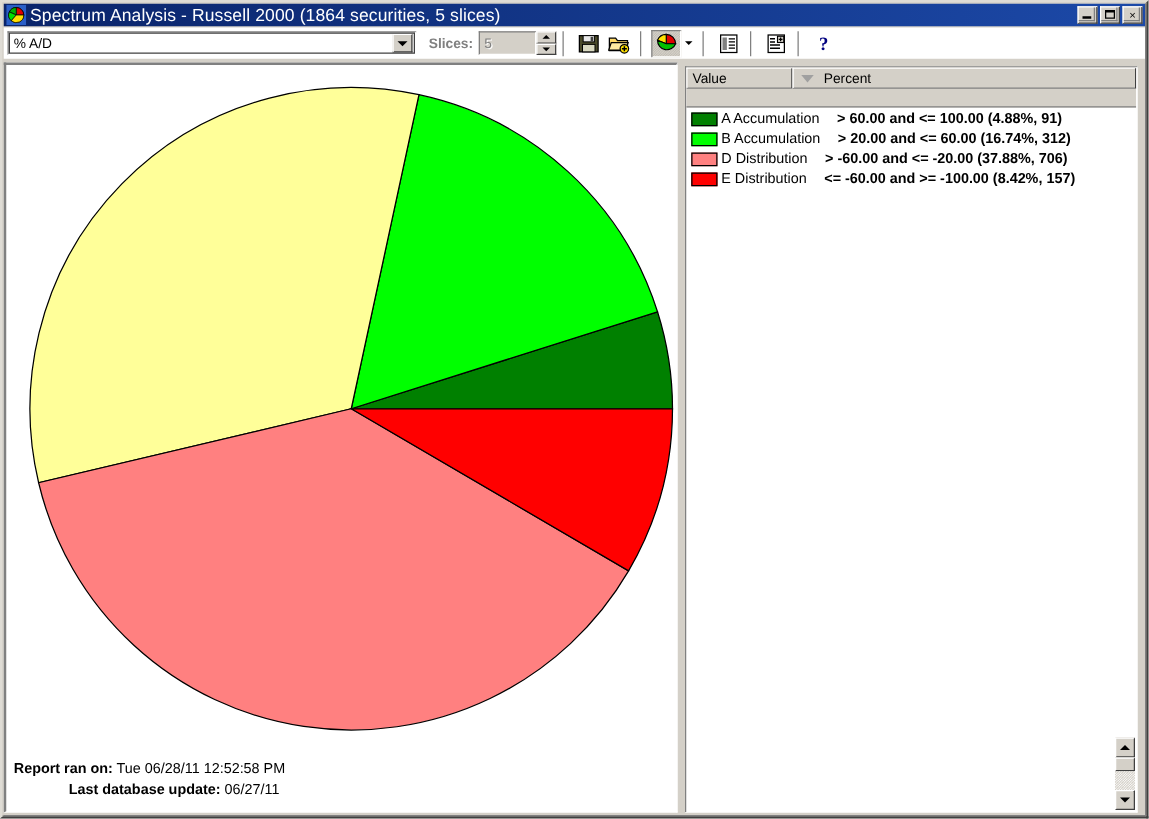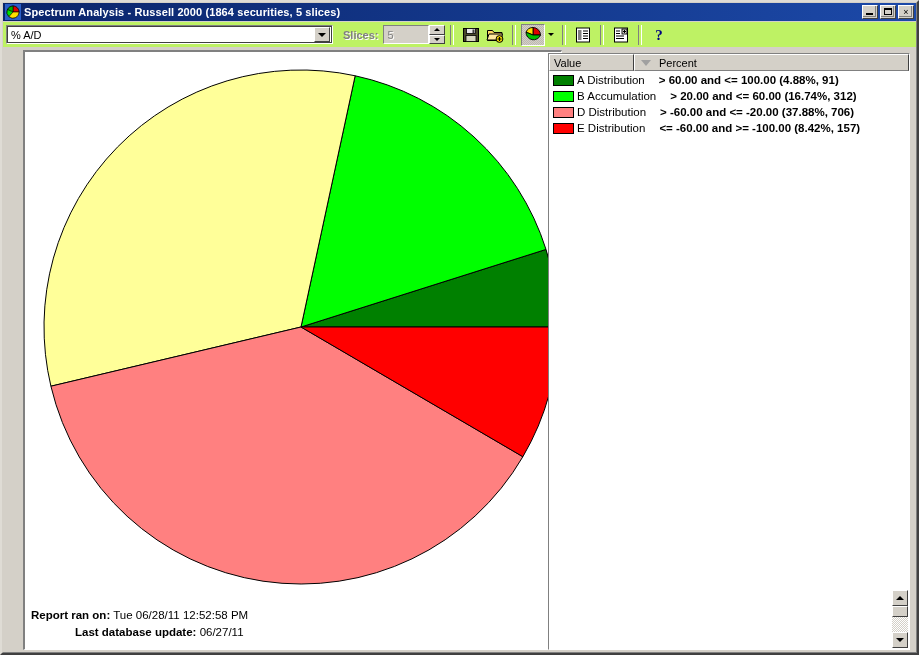--- a/index.html
+++ b/index.html
@@ -58,22 +58,22 @@
     padding: 0 2px 0 2px;
   }
   .title-icon {
     width: 16px; height: 16px;
     margin-right: 3px;
     position: relative;
     flex: 0 0 auto;
   }
   .title-text {
     color: #ffffff;
-    font-weight: bold;
-    font-size: 11px;
+    font-weight: normal;
+    font-size: 14px;
     white-space: nowrap;
     flex: 1 1 auto;
     overflow: hidden;
     letter-spacing: 0.1px;
   }
   .title-buttons {
     display: flex;
     gap: 2px;
     flex: 0 0 auto;
   }
@@ -116,21 +116,21 @@
     border: 1px solid #000;
     border-top-width: 2px;
     box-sizing: border-box;
   }
 
   
   .toolbar {
     position: absolute;
     left: 3px; top: 22px;
     width: 913px; height: 25px;
-    background: #bef264;
+    background: #ffffff;
     display: flex;
     align-items: center;
     box-sizing: border-box;
     padding-left: 3px;
   }
   .combo {
     width: 327px; height: 19px;
     background: #ffffff;
     box-sizing: border-box;
     border-left: 1px solid #808080;
@@ -247,21 +247,21 @@
   .arrow-down-sm {
     width: 0; height: 0;
     border-left: 3px solid transparent;
     border-right: 3px solid transparent;
     border-top: 3px solid #000;
   }
 
   
   .chart-panel {
     position: absolute;
-    left: 23px; top: 50px;
+    left: 3px; top: 50px;
     width: 539px; height: 600px;
     background: #ffffff;
     box-sizing: border-box;
     border-left: 2px solid #808080;
     border-top: 2px solid #808080;
     border-right: 1px solid #ffffff;
     border-bottom: 1px solid #ffffff;
     overflow: hidden;
   }
   .pie-svg {
@@ -288,21 +288,21 @@
     background: #ffffff;
     box-sizing: border-box;
     border-left: 1px solid #808080;
     border-top: 1px solid #808080;
     border-right: 1px solid #ffffff;
     border-bottom: 1px solid #ffffff;
     overflow: hidden;
   }
   .legend-header {
     display: flex;
-    height: 17px;
+    height: 32px;
     background: #d4d0c8;
     border-bottom: 1px solid #808080;
     box-sizing: border-box;
   }
   .hdr-cell {
     box-sizing: border-box;
     border-left: 1px solid #ffffff;
     border-top: 1px solid #ffffff;
     border-right: 1px solid #404040;
     border-bottom: 1px solid #808080;
@@ -565,21 +565,21 @@
     <div class="legend-header">
       <div class="hdr-cell hdr-value">Value</div>
       <div class="hdr-cell hdr-percent">
         <span class="sort-tri"></span>
         <span>Percent</span>
       </div>
     </div>
     <div class="legend-list" id="legend-list">
         <div class="legend-row">
           <span class="swatch" style="background: rgb(0, 128, 0);"></span>
-          <span class="lg-label">A Distribution</span>
+          <span class="lg-label">A Accumulation</span>
           <span class="lg-detail">&gt; 60.00 and &lt;= 100.00 (4.88%, 91)</span>
         </div>
         <div class="legend-row">
           <span class="swatch" style="background: rgb(0, 255, 0);"></span>
           <span class="lg-label">B Accumulation</span>
           <span class="lg-detail">&gt; 20.00 and &lt;= 60.00 (16.74%, 312)</span>
         </div>
         <div class="legend-row">
           <span class="swatch" style="background: rgb(255, 128, 128);"></span>
           <span class="lg-label">D Distribution</span>

